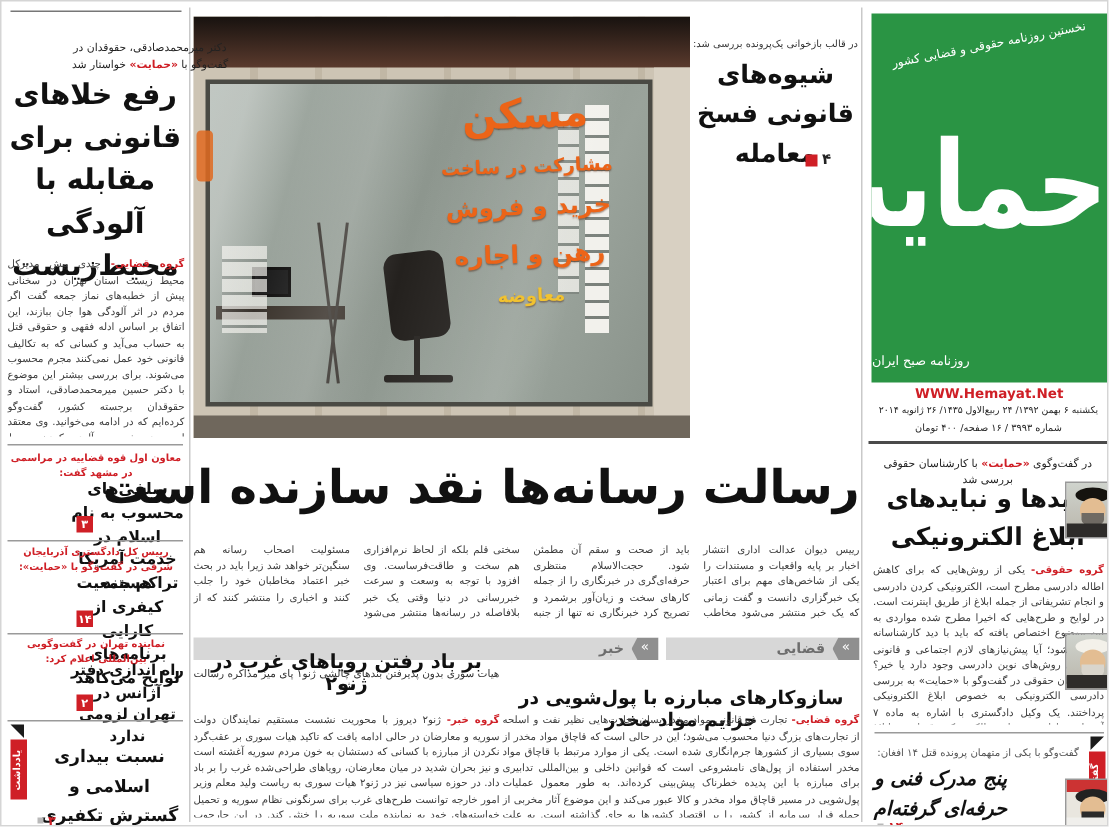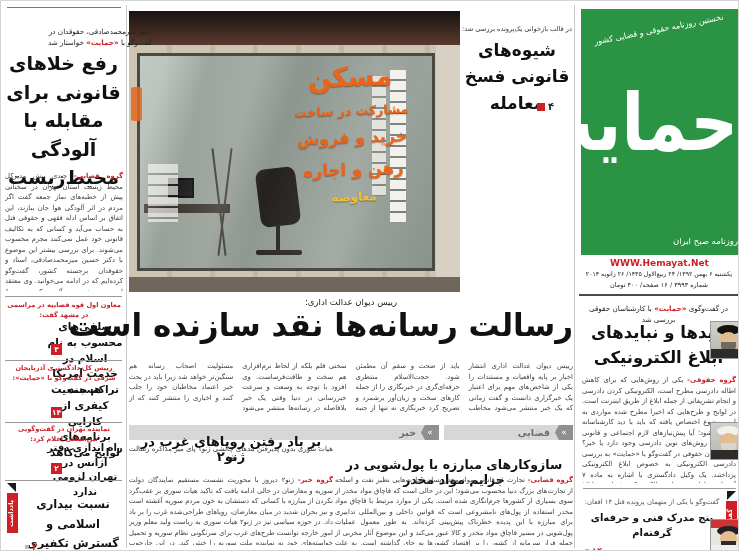--- a/index.html
+++ b/index.html
@@ -33,21 +33,21 @@
   .flag.rtlf{border-left:none; border-right:9px solid transparent;}
   .portrait{width:36px; height:38px; background:linear-gradient(180deg,#cfd3cd,#b9b5aa); position:relative; overflow:hidden; border:1px solid #999;}
   .p-face{position:absolute; left:9px; top:10px; width:17px; height:16px; background:#e3bd92; border-radius:50% 50% 45% 45%;}
   .p-turban{position:absolute; left:6px; top:3px; width:23px; height:10px; border-radius:50%;}
   .p-beard{position:absolute; left:10px; top:20px; width:15px; height:9px; border-radius:0 0 50% 50%;}
   .p-robe{position:absolute; left:0; bottom:0; width:100%; height:9px; background:#2e2c2a;}
   
   #greenbox{left:580px; top:8px; width:157px; height:246px; background:var(--green); overflow:hidden;}
   #tagline{left:6px; top:16px; width:144px; color:#fff; font-size:8px; text-align:center; transform:rotate(-11deg); line-height:1.3;}
   #logo{left:0; top:52px; width:157px; color:#fff; font-size:66px; font-weight:bold; text-align:center; line-height:1.9; transform:scaleY(1.2);}
-  #subtitle{left:0; bottom:9px; width:157px; color:#fff; font-size:8.5px; text-align:right; letter-spacing:1px;}
+  #subtitle{left:0; bottom:9px; width:157px; color:#fff; font-size:8.5px; text-align:left; letter-spacing:1px;}
   
   #photo{left:128px; top:10px; width:331px; height:281px; background:repeating-linear-gradient(90deg,#cdc4b4 0 38px,#c1b7a5 38px 43px); overflow:hidden;}
   .ph-top{position:absolute; left:0; top:0; width:100%; height:34px; background:linear-gradient(180deg,#17120f,#5a3a2d);}
   .ph-pillar{position:absolute; right:0; top:34px; bottom:0; width:24px; background:#d8d0c2;}
   .ph-glass{position:absolute; left:8px; top:42px; width:298px; height:218px;
             background:linear-gradient(115deg,#a9b2ab 0%,#8d968e 45%,#9aa39b 75%,#8a938b 100%); border:3px solid #4a4a44;}
   .ph-reflect{position:absolute; inset:0; background:linear-gradient(105deg,rgba(255,255,255,.28) 8%,transparent 20%,rgba(255,255,255,.14) 34%,transparent 46%,rgba(255,255,255,.10) 70%,transparent 80%);}
   .chair-back{position:absolute; left:118px; top:112px; width:40px; height:58px; background:#24211e; border-radius:9px; transform:rotate(-7deg);}
   .chair-post{position:absolute; left:136px; top:168px; width:4px; height:28px; background:#2a2724;}
   .chair-base{position:absolute; left:116px; top:194px; width:46px; height:5px; background:#2a2724; border-radius:2px;}
@@ -91,21 +91,21 @@
   <div class="abs bodytxt" style="left:581px; top:374px; width:154px; height:108px; overflow:hidden;">
     <span class="lead">گروه حقوقی-</span>
     <span>یکی از روش‌هایی که برای کاهش اطاله دادرسی مطرح است، الکترونیکی کردن دادرسی و انجام تشریفاتی از جمله ابلاغ از طریق اینترنت است. در لوایح و طرح‌هایی که اخیرا مطرح شده مواردی به این موضوع اختصاص یافته که باید با دید کارشناسانه بررسی شود؛ آیا پیش‌نیازهای لازم اجتماعی و قانونی برای این روش‌های نوین دادرسی وجود دارد یا خیر؟ کارشناسان حقوقی در گفت‌وگو با «حمایت» به بررسی دادرسی الکترونیکی به خصوص ابلاغ الکترونیکی پرداختند. یک وکیل دادگستری با اشاره به ماده ۷ آیین‌نامه ارایه خدمات الکترونیک قضایی، ابلاغ دادخواست و ضمایم آن به خوانده و احضار مشتکی‌عنه و ابلاغ هرگونه قرار و دستور قضایی به مخاطبان را به صورت الکترونیکی امکان‌پذیر دانست.</span>
     
   </div>
   <div class="abs hrule" style="left:582px; top:487px; width:153px;"></div>
 
   <div class="abs flag rtlf" style="left:726px; top:490px;"></div>
   <div class="abs vlabel" style="left:725px; top:500px; width:11px; height:36px;">گفتگو</div>
   <div class="abs c" style="left:580px; top:497px; width:142px; font-size:6.8px; color:#555;">گفت‌وگو با یکی از متهمان پرونده قتل ۱۴ افغان:</div>
-  <div class="abs hl c" style="left:586px; top:509px; width:130px; font-size:10px; line-height:1.5;">پنج مدرک فنی و حرفه‌ای گرفته‌ام</div>
+  <div class="abs hl c" style="left:561px; top:509px; width:130px; font-size:13px; line-height:1.5;font-style:italic;">پنج مدرک فنی و حرفه‌ای گرفته‌ام</div>
   <div class="abs" style="left:584px; top:538px;">
     <span class="pageref">۱۴</span><span class="refsq"></span>
   </div>
 
   <div class="abs" id="photo">
     <div class="ph-top"></div>
     <div class="ph-pillar"></div>
     <div class="ph-glass">
       <div class="desk"></div>
       <div class="monitor"></div>
@@ -130,21 +130,20 @@
     <div class="ph-floor"></div>
   </div>
 
   <div class="abs c" style="left:460px; top:24px; width:112px; font-size:6.6px; color:#333;">در قالب بازخوانی یک‌پرونده بررسی شد:</div>
   <div class="abs hl c" style="left:460px; top:36px; width:112px; font-size:17px; line-height:1.55;">شیوه‌های قانونی فسخ معامله</div>
   <div class="abs" style="left:536px; top:100px; display:flex; align-items:center; gap:3px;">
     <span style="font-weight:bold; color:#222; font-size:10px;">۴</span>
     <span style="display:inline-block; width:8px; height:8px; background:var(--red);"></span>
   </div>
 
-  <div class="abs c" style="left:128px; top:296px; width:444px; font-size:8.5px; color:#1a1a1a;">رییس دیوان عدالت اداری:</div>
   <div class="abs hl c" style="left:128px; top:306px; width:444px; font-size:31px; letter-spacing:-0.5px; white-space:nowrap;">رسالت رسانه‌ها نقد سازنده است</div>
   <div class="abs bodytxt" style="left:128px; top:360px; width:444px; height:60px; overflow:hidden; column-count:4; column-gap:9px;">
     <span>رییس دیوان عدالت اداری انتشار اخبار بر پایه واقعیات و مستندات را یکی از شاخص‌های مهم برای اعتبار یک خبرگزاری دانست و گفت زمانی که یک خبر منتشر می‌شود مخاطب باید از صحت و سقم آن مطمئن شود. حجت‌الاسلام منتظری حرفه‌ای‌گری در خبرنگاری را از جمله کارهای سخت و زیان‌آور برشمرد و تصریح کرد خبرنگاری نه تنها از جنبه سختی قلم بلکه از لحاظ نرم‌افزاری هم سخت و طاقت‌فرساست. وی افزود با توجه به وسعت و سرعت خبررسانی در دنیا وقتی یک خبر بلافاصله در رسانه‌ها منتشر می‌شود مسئولیت اصحاب رسانه هم سنگین‌تر خواهد شد زیرا باید در بحث خبر اعتماد مخاطبان خود را جلب کنند و اخباری را منتشر کنند که از اصالت و اعتبار کافی و استحکام لازم برخوردار باشند.</span>
     
   </div>
 
   <div class="abs secbar" style="left:443px; top:424px; width:129px;">
     <span class="secarrow">«</span>
     <span class="seclabel">قضایی</span>
   </div>

